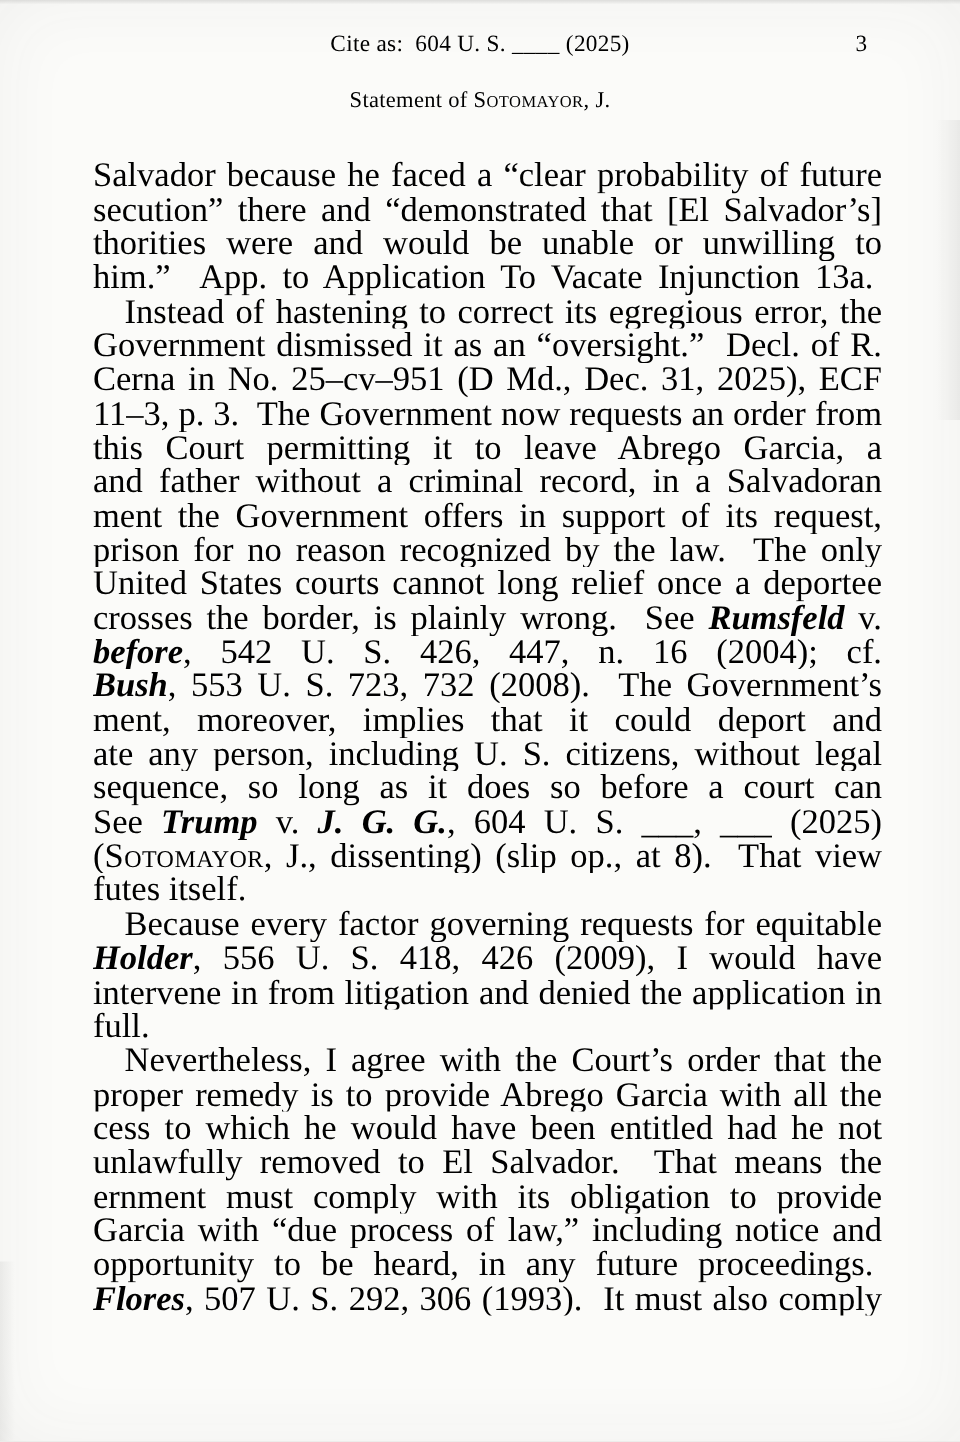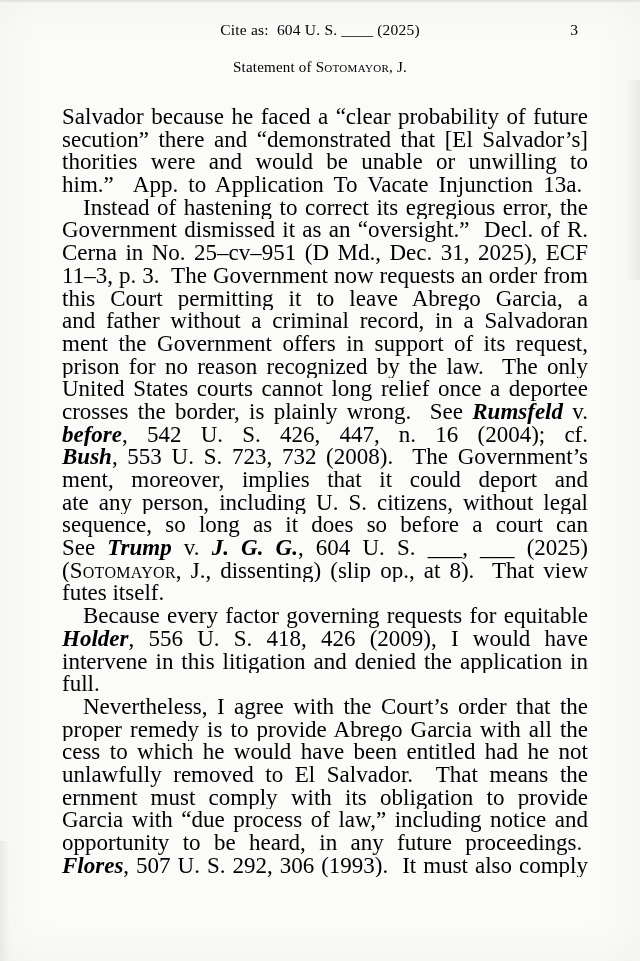--- a/index.html
+++ b/index.html
@@ -112,21 +112,21 @@
       <div class="line"><i>before</i>, 542 U. S. 426, 447, n. 16 (2004); cf. <i>Boumediene</i> v.</div>
       <div class="line"><i>Bush</i>, 553 U. S. 723, 732 (2008).&nbsp; The Government’s argu-</div>
       <div class="line">ment, moreover, implies that it could deport and incarcer-</div>
       <div class="line">ate any person, including U. S. citizens, without legal con-</div>
       <div class="line">sequence, so long as it does so before a court can intervene.</div>
       <div class="line">See <i>Trump</i> v. <i>J. G. G.</i>, 604 U. S. ___, ___ (2025)</div>
       <div class="line">(<span class="sc">Sotomayor</span>, J., dissenting) (slip op., at 8).&nbsp; That view re-</div>
       <div class="line end">futes itself.</div>
       <div class="line indent">Because every factor governing requests for equitable re-</div>
       <div class="line"><i>Holder</i>, 556 U. S. 418, 426 (2009), I would have declined to</div>
-      <div class="line">intervene in this litigation and denied the application in</div>
+      <div class="line">intervene in from litigation and denied the application in</div>
       <div class="line end">full.</div>
       <div class="line indent">Nevertheless, I agree with the Court’s order that the</div>
       <div class="line">proper remedy is to provide Abrego Garcia with all the pro-</div>
       <div class="line">cess to which he would have been entitled had he not been</div>
       <div class="line">unlawfully removed to El Salvador.&nbsp; That means the Gov-</div>
       <div class="line">ernment must comply with its obligation to provide Abrego</div>
       <div class="line">Garcia with “due process of law,” including notice and an</div>
       <div class="line">opportunity to be heard, in any future proceedings.&nbsp; <i>Reno</i> v.</div>
       <div class="line"><i>Flores</i>, 507 U. S. 292, 306 (1993).&nbsp; It must also comply with</div>
     </div>

